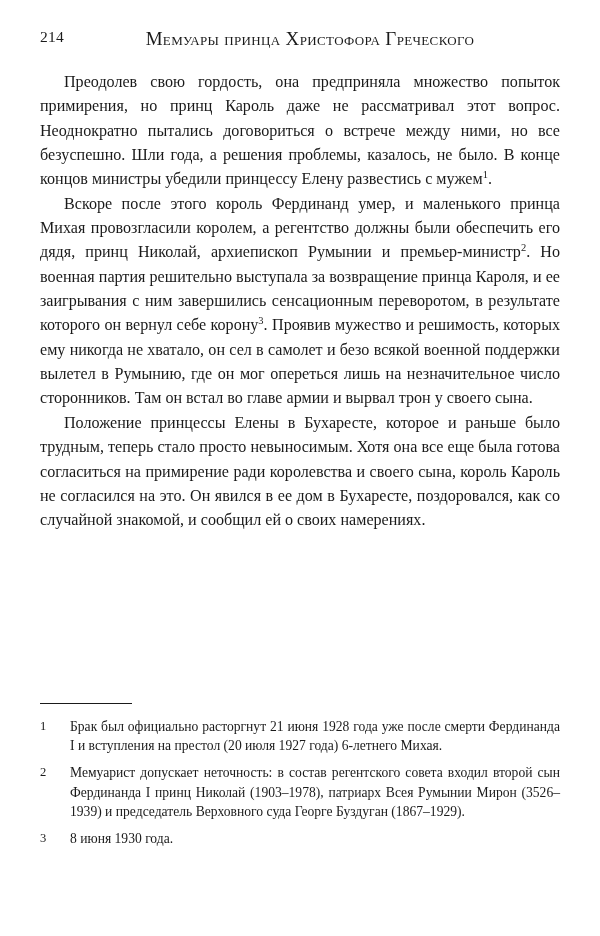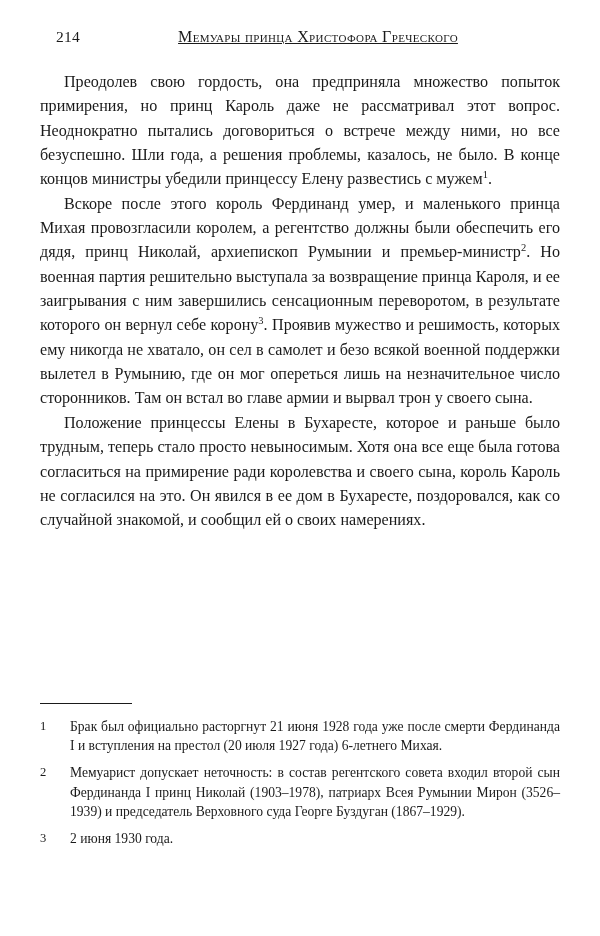--- a/index.html
+++ b/index.html
@@ -22,37 +22,35 @@
     padding: 0;
   }
   .header {
     position: absolute;
     top: 28px;
     left: 40px;
     right: 52px;
     display: flex;
     align-items: flex-start;
     font-size: 15.5px;
-    margin-left: 16px;
   }
   .folio {
     width: 46px;
     flex: none;
     letter-spacing: 0.2px;
     font-size: 15.5px;
   }
   .running-title {
     flex: 1;
     text-align: center;
-    font-size: 16px;
+    font-size: 19px;
     font-variant: small-caps;
     letter-spacing: 0.35px;
     padding-right: 14px;
     white-space: nowrap;
-    text-decoration: underline;
   }
   .body-block {
     position: absolute;
     top: 70px;
     left: 40px;
     width: 520px;
   }
   .body-block p {
     margin: 0;
     font-size: 16.1px;
@@ -119,17 +117,17 @@
     <div class="note">
       <div class="note-num">1</div>
       <div class="note-text">Брак был официально расторгнут 21 июня 1928 года уже после смерти Фердинанда I и вступления на престол (20 июля 1927 года) 6-летнего Михая.</div>
     </div>
     <div class="note">
       <div class="note-num">2</div>
       <div class="note-text">Мемуарист допускает неточность: в состав регентского совета входил второй сын Фердинанда I принц Николай (1903–1978), патриарх Всея Румынии Мирон (3526–1939) и председатель Верховного суда Георге Буздуган (1867–1929).</div>
     </div>
     <div class="note">
       <div class="note-num">3</div>
-      <div class="note-text">2 июня 1930 года.</div>
+      <div class="note-text">8 июня 1930 года.</div>
     </div>
   </div>
 
 </div>
 
 </body></html>

